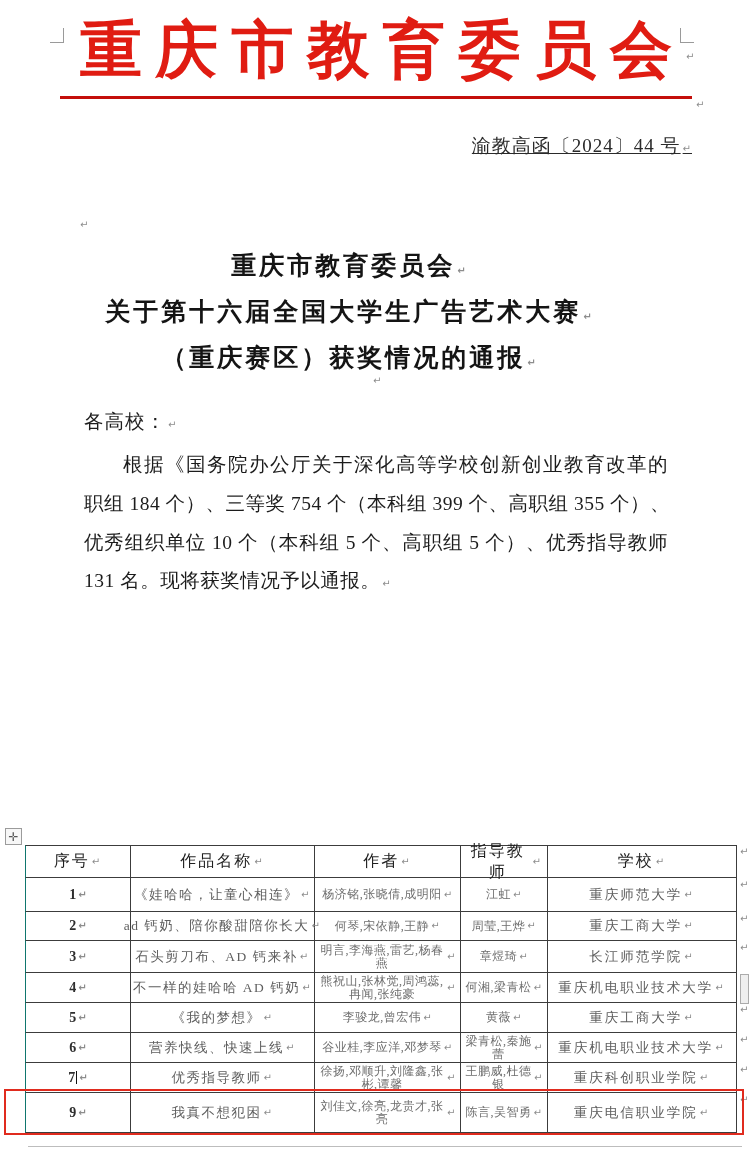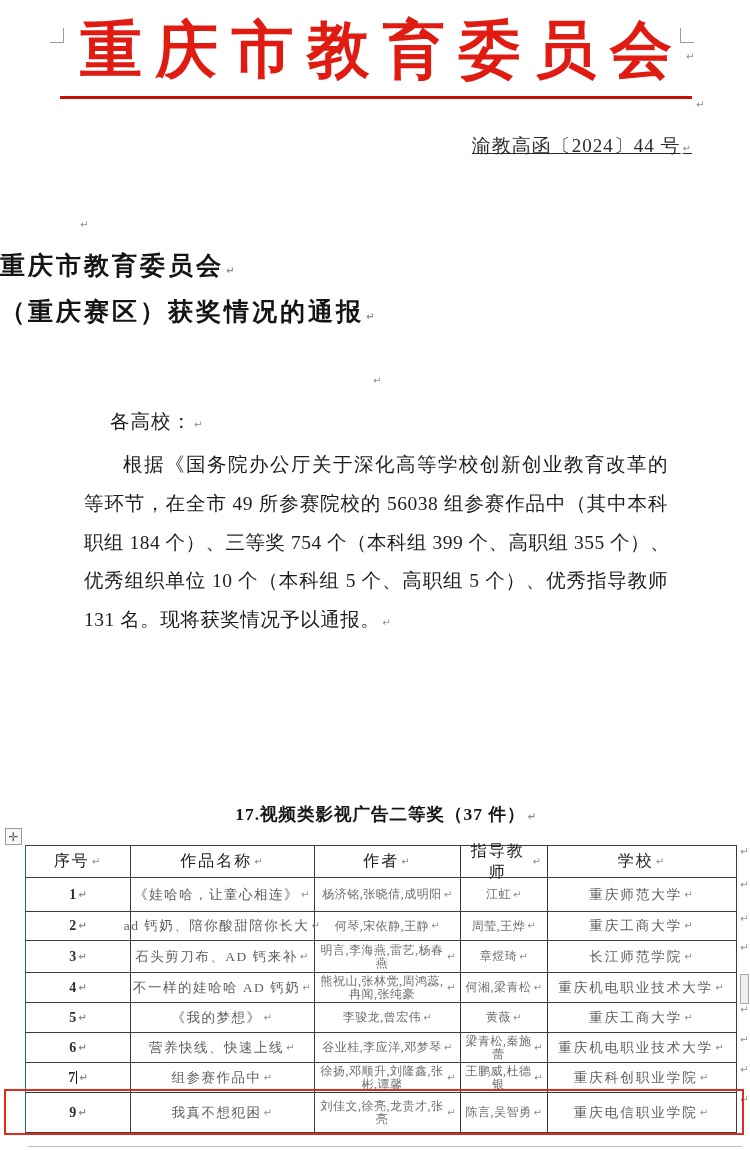--- a/index.html
+++ b/index.html
@@ -19,24 +19,24 @@
   
   .crop{position:absolute;width:13px;height:14px;}
   .crop.left{left:50px;top:28px;border-right:1px solid #9a9a9a;border-bottom:1px solid #9a9a9a;}
   .crop.right{left:680px;top:28px;border-left:1px solid #9a9a9a;border-bottom:1px solid #9a9a9a;}
   
   .doc-number{
     position:absolute;left:380px;top:133px;width:312px;text-align:right;
     font-size:19px;color:#2a2a2a;letter-spacing:1px;text-decoration:underline;
   }
   
-  .title-block{position:absolute;left:0;top:243px;width:700px;}
+  .title-block{position:absolute;left:0;top:243px;width:700px;text-align:center;}
   .title-line{font-size:25px;font-weight:bold;letter-spacing:3px;line-height:46px;color:#141414;}
   
-  .salutation{position:absolute;left:84px;top:408px;font-size:19.5px;letter-spacing:1px;margin-left:26px;}
+  .salutation{position:absolute;left:84px;top:408px;font-size:19.5px;letter-spacing:1px;}
   .body-lines{position:absolute;left:84px;top:446px;width:584px;}
   .body-line{
     font-size:19.5px;height:38.8px;line-height:38.8px;letter-spacing:0.5px;
     text-align:justify;text-align-last:justify;white-space:nowrap;color:#1c1c1c;
   }
   .body-line.first{padding-left:39px;}
   .body-line.last{text-align-last:left;}
   
   .tbl-caption{
     position:absolute;left:30px;top:802px;width:712px;text-align:center;
@@ -101,38 +101,35 @@
 
   <div class="doc-number">
     <span>渝教高函〔2024〕44 号</span><span class="pm inline">↵</span>
   </div>
 
   <span class="pm float" style="left:80px;top:220px;">↵</span>
   <span class="pm float" style="left:373px;top:376px;">↵</span>
 
   <div class="title-block">
     <div class="title-line"><span>重庆市教育委员会</span><span class="pm inline">↵</span></div>
+    <div class="title-line"><span>关于第十六届全国大学生广告艺术大赛</span><span class="pm inline">↵</span></div>
     <div class="title-line"><span>（重庆赛区）获奖情况的通报</span><span class="pm inline">↵</span></div>
   </div>
 
   <div class="salutation">
     <span>各高校：</span><span class="pm inline">↵</span>
   </div>
 
   <div class="body-lines" id="body-lines">
       <div class="body-line first">根据《国务院办公厅关于深化高等学校创新创业教育改革的</div>
-      <div class="body-line">等环节，在全市 49 所参赛院校的 56038 组参赛作品中（其中本科</div>
       <div class="body-line">职组 184 个）、三等奖 754 个（本科组 399 个、高职组 355 个）、</div>
       <div class="body-line">优秀组织单位 10 个（本科组 5 个、高职组 5 个）、优秀指导教师</div>
       <div class="body-line last">131 名。现将获奖情况予以通报。<span class="pm inline">↵</span></div>
     </div>
 
-  <div class="tbl-caption">
-    <span>17.视频类影视广告二等奖（37 件）</span><span class="pm inline">↵</span>
-  </div>
 
   <div class="move-handle">✛</div>
 
   <div class="tbl" id="awards-table" style="grid-template-rows: 33px 34px 29px 32px 30px 30px 30px 30px 40px;">
       <div class="cell th toprow col1">
         <span>序号</span>
         <span class="pm inline">↵</span>
       </div>
       <div class="cell th toprow">
         <span>作品名称</span>
@@ -290,21 +287,21 @@
       </div>
       <div class="rowmark">
         <span class="pm">↵</span>
       </div>
       <div class="cell num col1">
         <span>7</span>
         <span class="caret"></span>
         <span class="pm inline">↵</span>
       </div>
       <div class="cell worktitle">
-        <span>组参赛作品中</span>
+        <span>优秀指导教师</span>
         <span class="pm inline">↵</span>
       </div>
       <div class="cell people">
         <span>徐扬,邓顺升,刘隆鑫,张彬,谭馨</span>
         <span class="pm inline">↵</span>
       </div>
       <div class="cell people">
         <span>王鹏威,杜德银</span>
         <span class="pm inline">↵</span>
       </div>

